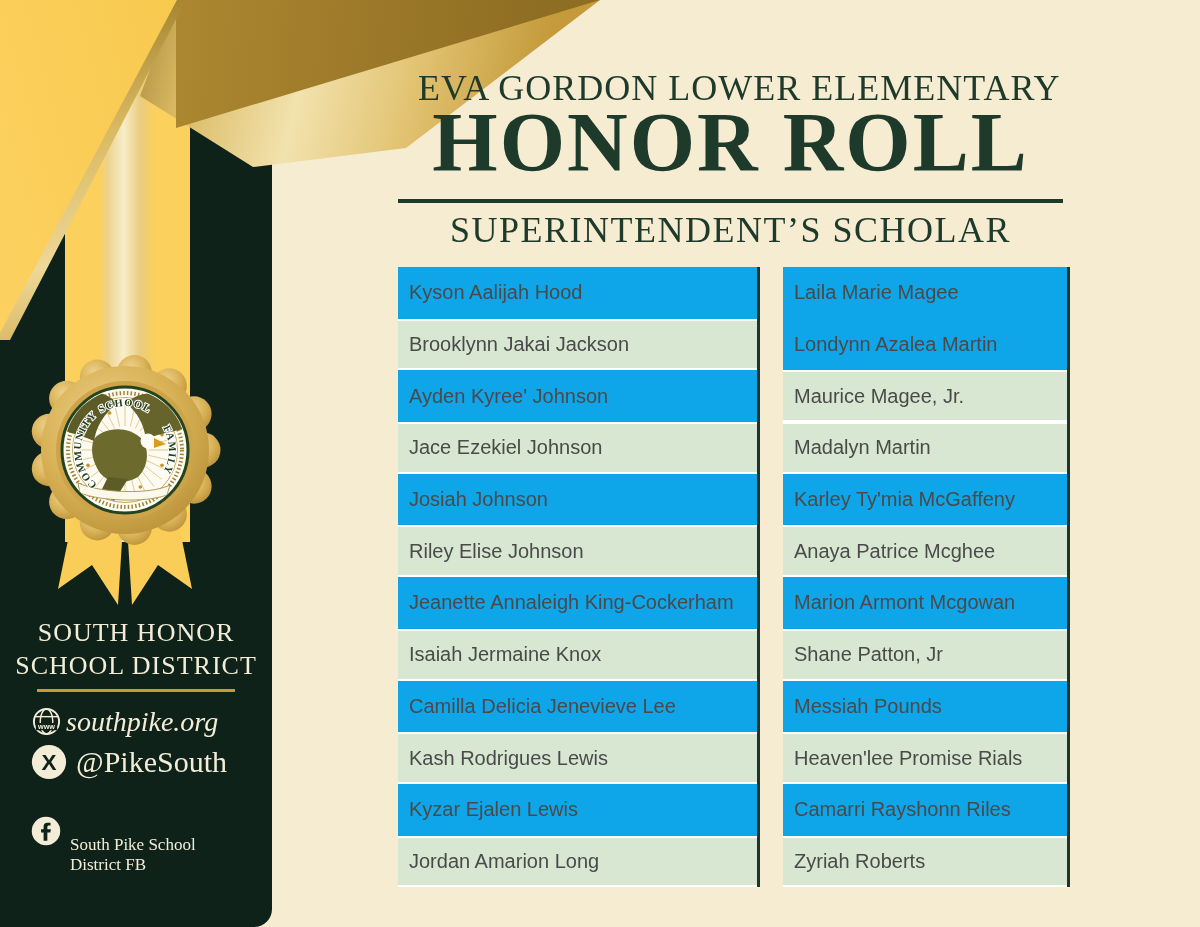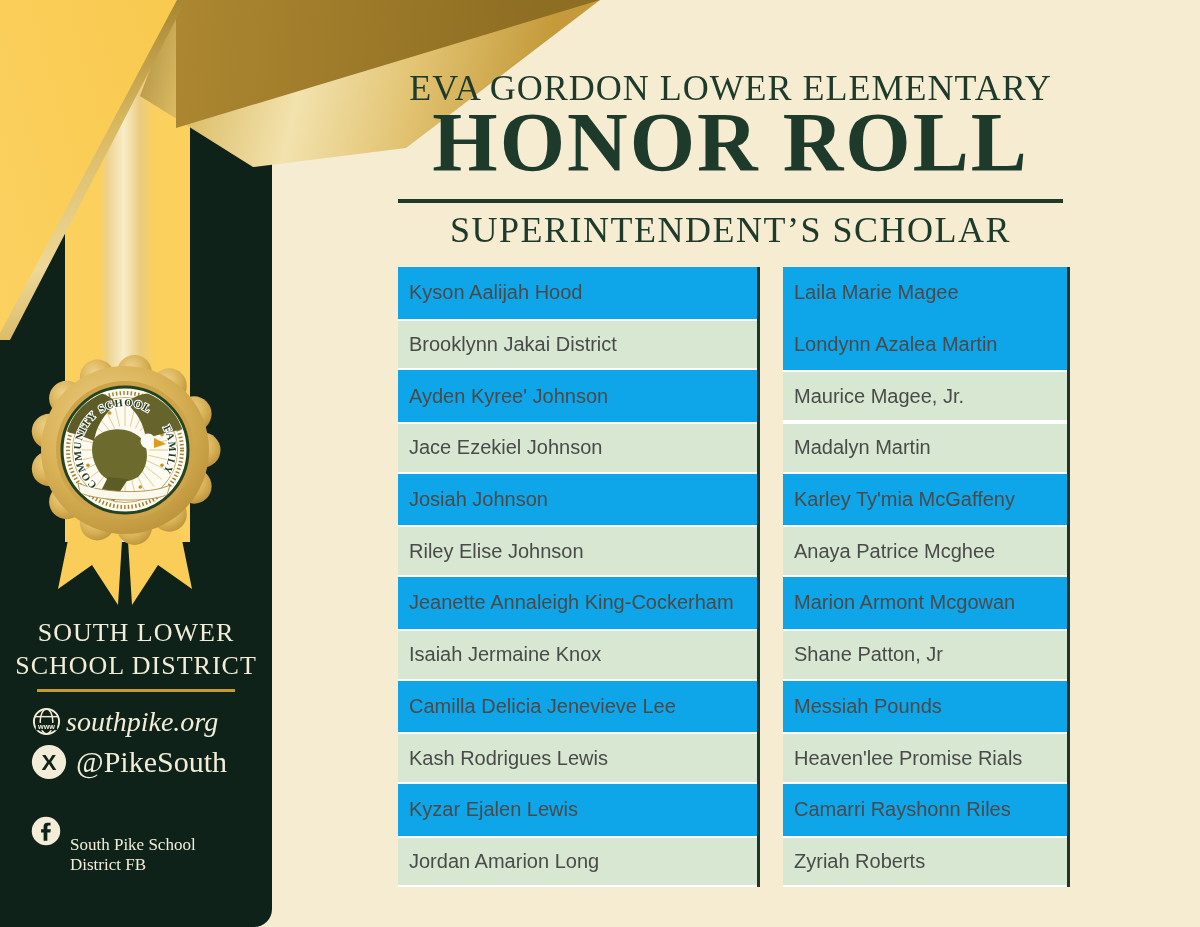--- a/index.html
+++ b/index.html
@@ -21,21 +21,21 @@
     clip-path:polygon(176px 0,600px 0,176px 128px);
     background:linear-gradient(95deg,#b28b33 18%,#8e6e23 85%);}
   .gold-edge-line{left:0;top:0;width:200px;height:345px;
     clip-path:polygon(170px 0,186px 0,10px 340px,0 340px,0 327px);
     background:linear-gradient(165deg,#9a7a26 5%,#d9b961 40%,#eed898 70%,#c9a23e 100%);}
   .yellow-triangle{left:0;top:0;width:180px;height:335px;
     clip-path:polygon(0 0,177px 0,0 333px);
     background:linear-gradient(75deg,#fcd160,#f8c94e);}
 
   
-  .school-name{left:398px;top:70px;width:665px;text-align:center;line-height:1;
+  .school-name{left:418px;top:70px;width:665px;text-align:left;line-height:1;
     font-size:36px;letter-spacing:1px;color:#1d3a2b;white-space:nowrap;}
   .main-title{left:398px;top:101px;width:665px;text-align:center;line-height:1;
     font-size:84px;font-weight:700;letter-spacing:2px;color:#1d3a2b;white-space:nowrap;}
   .title-divider{left:398px;top:199px;width:665px;height:4px;background:#1d3a2b;}
   .subtitle{left:398px;top:212px;width:665px;text-align:center;line-height:1;
     font-size:36px;letter-spacing:1.5px;color:#1d3a2b;white-space:nowrap;}
 
   
   .col{position:absolute;top:267px;background:#0ea5e9;border-right:3px solid #203528;}
   .col-left{left:398px;width:359px;}
@@ -166,21 +166,21 @@
   </g>
 </svg>
 
 <div class="abs school-name">EVA GORDON LOWER ELEMENTARY</div>
 <div class="abs main-title">HONOR ROLL</div>
 <div class="abs title-divider"></div>
 <div class="abs subtitle">SUPERINTENDENT’S SCHOLAR</div>
 
 <div class="col col-left">
     <div class="row w">Kyson Aalijah Hood</div>
-    <div class="row g">Brooklynn Jakai District</div>
+    <div class="row g">Brooklynn Jakai Jackson</div>
     <div class="row w">Ayden Kyree' Johnson</div>
     <div class="row g">Jace Ezekiel Johnson</div>
     <div class="row w">Josiah Johnson</div>
     <div class="row g">Riley Elise Johnson</div>
     <div class="row w">Jeanette Annaleigh King-Cockerham</div>
     <div class="row g">Isaiah Jermaine Knox</div>
     <div class="row w">Camilla Delicia Jenevieve Lee</div>
     <div class="row g">Kash Rodrigues Lewis</div>
     <div class="row w">Kyzar Ejalen Lewis</div>
     <div class="row g">Jordan Amarion Long</div>
@@ -195,21 +195,21 @@
     <div class="row w">Marion Armont Mcgowan</div>
     <div class="row g">Shane Patton, Jr</div>
     <div class="row w">Messiah Pounds</div>
     <div class="row g">Heaven'lee Promise Rials</div>
     <div class="row w">Camarri Rayshonn Riles</div>
     <div class="row g">Zyriah Roberts</div>
   </div>
 
 <div class="abs side-block">
   <div class="district">
-    <div>SOUTH LOWER</div>
+    <div>SOUTH HONOR</div>
     <div>SCHOOL DISTRICT</div>
   </div>
   <div class="gold-divider"></div>
 
   <div class="social">
     <div class="social-row">
       <svg width="31" height="31" viewBox="0 0 32 32">
         <circle cx="16" cy="16" r="13" fill="none" stroke="#f3edd8" stroke-width="2"></circle>
         <ellipse cx="16" cy="16" rx="6.5" ry="13" fill="none" stroke="#f3edd8" stroke-width="1.5"></ellipse>
         <line x1="4" y1="11" x2="28" y2="11" stroke="#f3edd8" stroke-width="1.5"></line>

